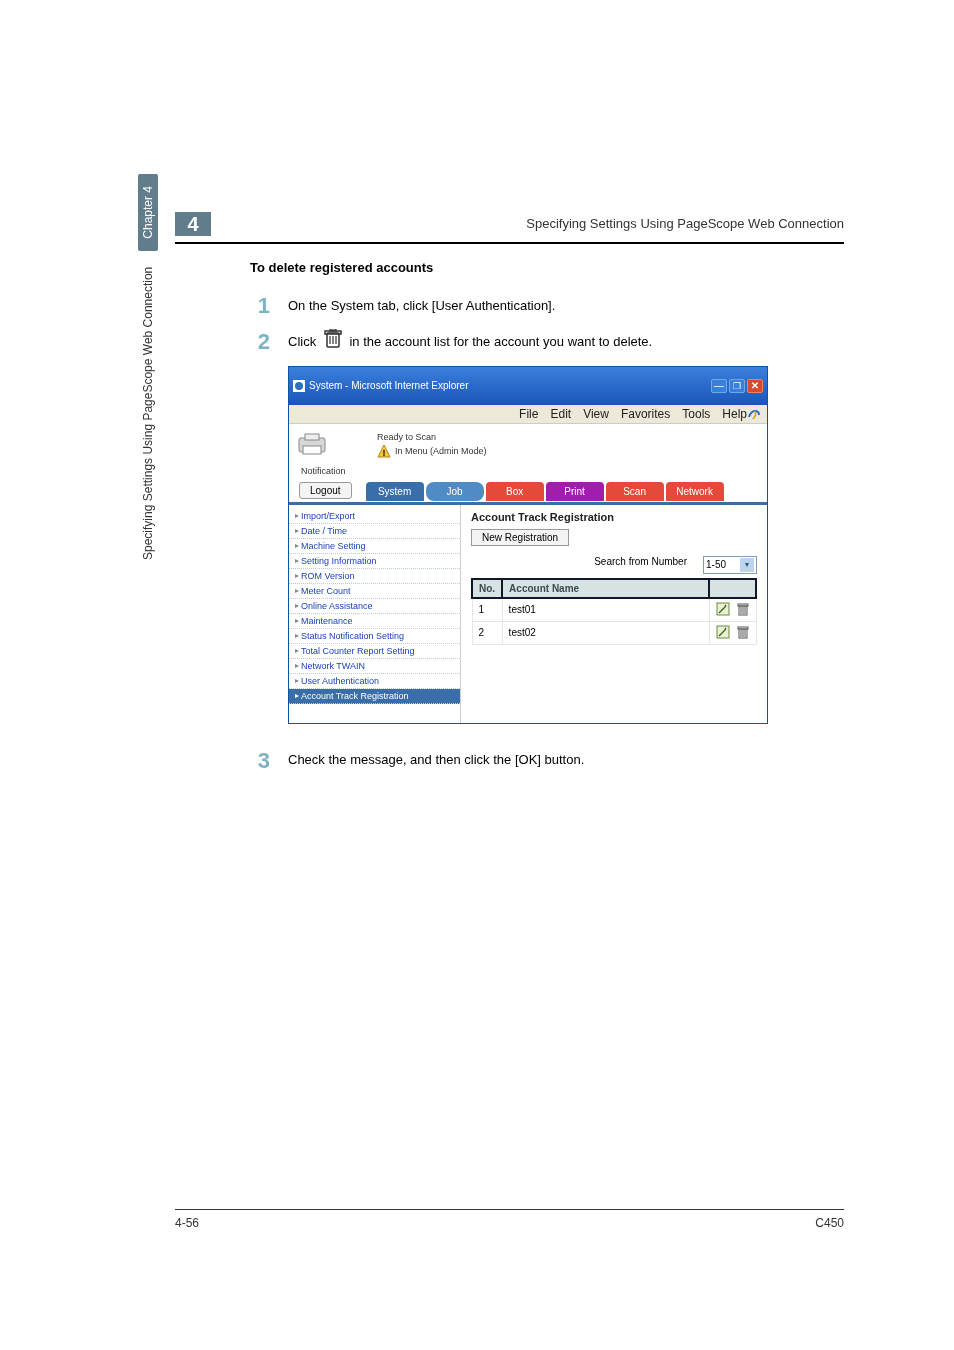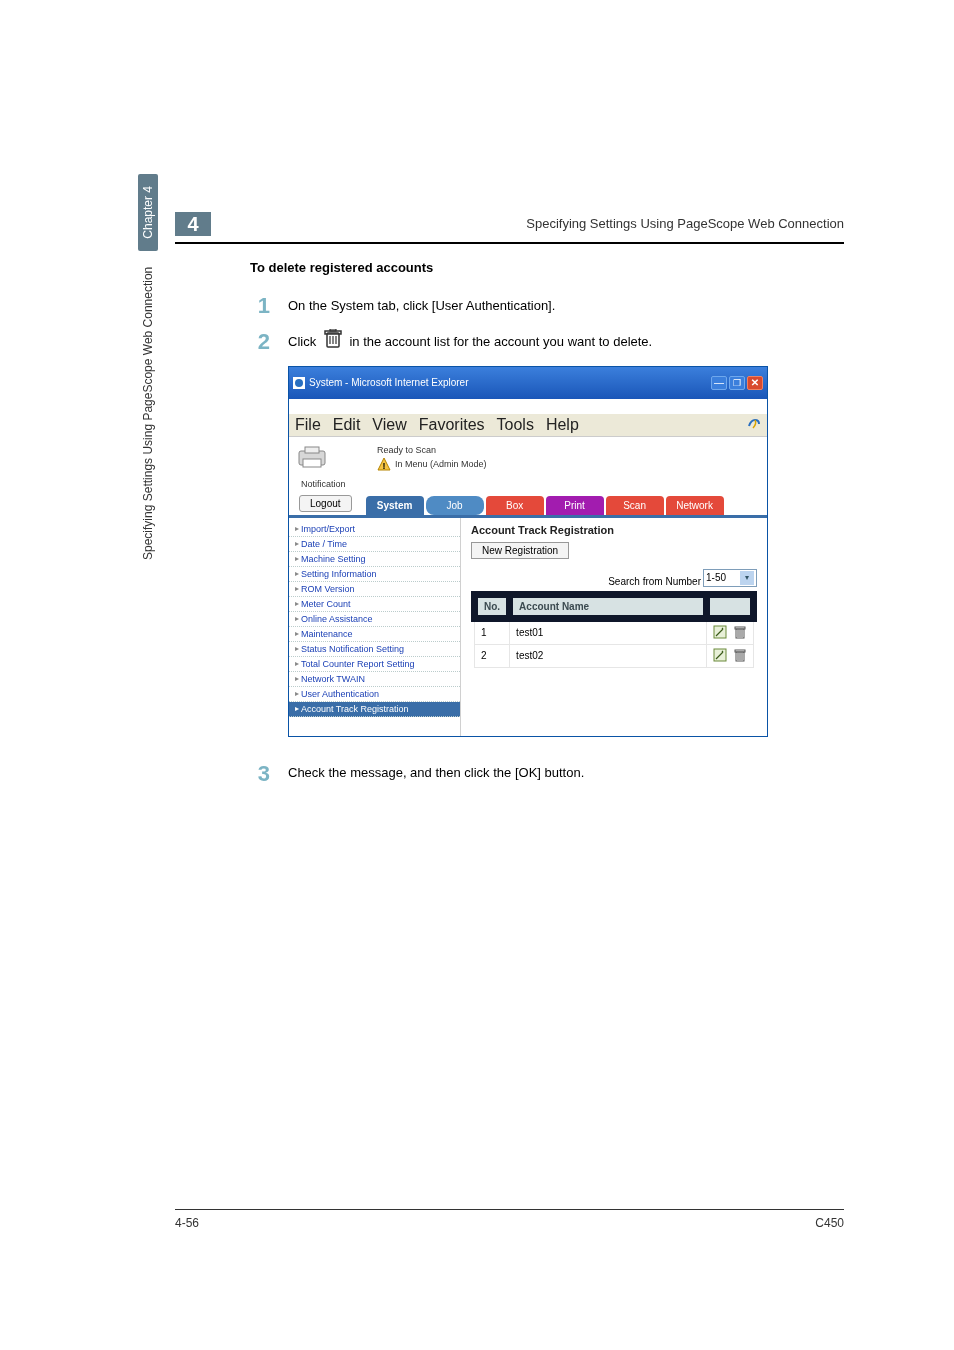--- a/index.html
+++ b/index.html
@@ -78,43 +78,42 @@
   }
 
   
   .window {
     margin: 10px 0 0 38px;
     width: 480px;
     border: 1px solid #0a53a6;
     font-size: 10px;
   }
   .titlebar {
-    height: 32px;
+    height: 38px;
     background: linear-gradient(#3b7fdc, #1a56b8);
     color: #fff;
     display: flex;
     align-items: center;
     padding: 0 4px;
   }
   .titlebar-icon { width: 12px; height: 12px; margin-right: 4px; }
   .titlebar-text { flex: 1; font-size: 10px; }
   .titlebar-btns { display: flex; gap: 2px; }
   .tb-btn { width: 16px; height: 14px; display: flex; align-items: center; justify-content: center; border-radius: 2px; }
   .tb-min { background: #3b7fdc; border: 1px solid #6fa8ed; color: #fff; font-size: 10px; }
   .tb-max { background: #3b7fdc; border: 1px solid #6fa8ed; color: #fff; font-size: 9px; }
   .tb-close { background: #d94a2e; border: 1px solid #f08060; color: #fff; font-size: 10px; font-weight: bold; }
   .menubar {
     background: #ece9d8;
     padding: 2px 6px;
-    font-size: 16px;
+    font-size: 12px;
     color: #222;
     border-bottom: 1px solid #ccc;
     display: flex;
-    justify-content: space-between;
-    margin-top: 15px;
+    justify-content: flex-end;
   }
   .menus { display: flex; gap: 12px; }
   .menubar .ie-logo { width: 14px; height: 14px; }
 
   .browser-body {
     background: #fff;
   }
   .status-area {
     padding: 8px 8px 6px 8px;
     display: flex;
@@ -126,21 +125,21 @@
   .status-line2 { display: flex; align-items: center; gap: 4px; margin-top: 2px; }
   .warn-icon { width: 14px; height: 14px; }
 
   .admin-row {
     padding: 2px 12px 6px 12px;
     font-size: 9px;
     color: #333;
   }
   .tabbar {
     display: flex;
-    align-items: flex-end;
+    align-items: center;
     padding: 0 10px;
     gap: 0;
     border-bottom: 3px solid #3a6ea8;
   }
   .logout-btn {
     background: #f4f4f4;
     border: 1px solid #999;
     border-radius: 3px;
     padding: 2px 10px;
     font-size: 10px;
@@ -150,21 +149,21 @@
   .tab {
     padding: 4px 0;
     width: 58px;
     text-align: center;
     font-size: 10px;
     color: #fff;
     border-top-left-radius: 4px;
     border-top-right-radius: 4px;
     margin-right: 2px;
   }
-  .tab-system { background: #3a6ea8; font-weight: bold; }
+  .tab-system { background: #3a6ea8; font-weight: normal; }
   .tab-job    { background: #4f8bc4; border-radius: 8px; }
   .tab-box    { background: #e4493a; }
   .tab-print  { background: #a21caf; }
   .tab-scan   { background: #e4493a; }
   .tab-network{ background: #e4493a; }
 
   .main-area {
     display: flex;
     min-height: 218px;
     background: #fff;
@@ -195,40 +194,40 @@
   .newreg-btn {
     background: #f4f4f4;
     border: 1px solid #999;
     padding: 2px 10px;
     font-size: 10px;
     margin-bottom: 10px;
   }
   .search-row {
     display: flex;
     justify-content: flex-end;
-    align-items: flex-end;
-    gap: 2px;
+    align-items: flex-start;
+    gap: 16px;
     font-size: 10px;
     margin-bottom: 4px;
   }
   .search-select {
     border: 1px solid #7e9db9;
     background: #fff;
     width: 54px;
     height: 18px;
     font-size: 10px;
     display: flex;
     align-items: center;
     justify-content: space-between;
     padding: 0 2px;
   }
   .sel-arrow { background: #bcd4ef; width: 14px; height: 14px; display: flex; align-items: center; justify-content: center; color: #356; font-size: 8px; }
 
   .acct-table { width: 100%; border-collapse: collapse; font-size: 10px; }
-  .acct-table th { background: #d7e2e3; color: #3b4a50; text-align: left; padding: 3px 6px; font-weight: bold; border: 7px solid #0f172a; }
+  .acct-table th { background: #d7e2e3; color: #3b4a50; text-align: left; padding: 3px 6px; font-weight: bold; border: 2px solid #0f172a; }
   .acct-table td { padding: 3px 6px; border: 1px solid #e6e6e6; }
   .acct-table td.num { width: 20px; }
   .row-icons { display: flex; gap: 6px; justify-content: flex-end; }
   .edit-ic svg, .del-ic svg { width: 14px; height: 14px; }
   .icon-col { width: 46px; border-left: none !important; }
 
   .step3 {
     margin-top: 24px;
   }
 

